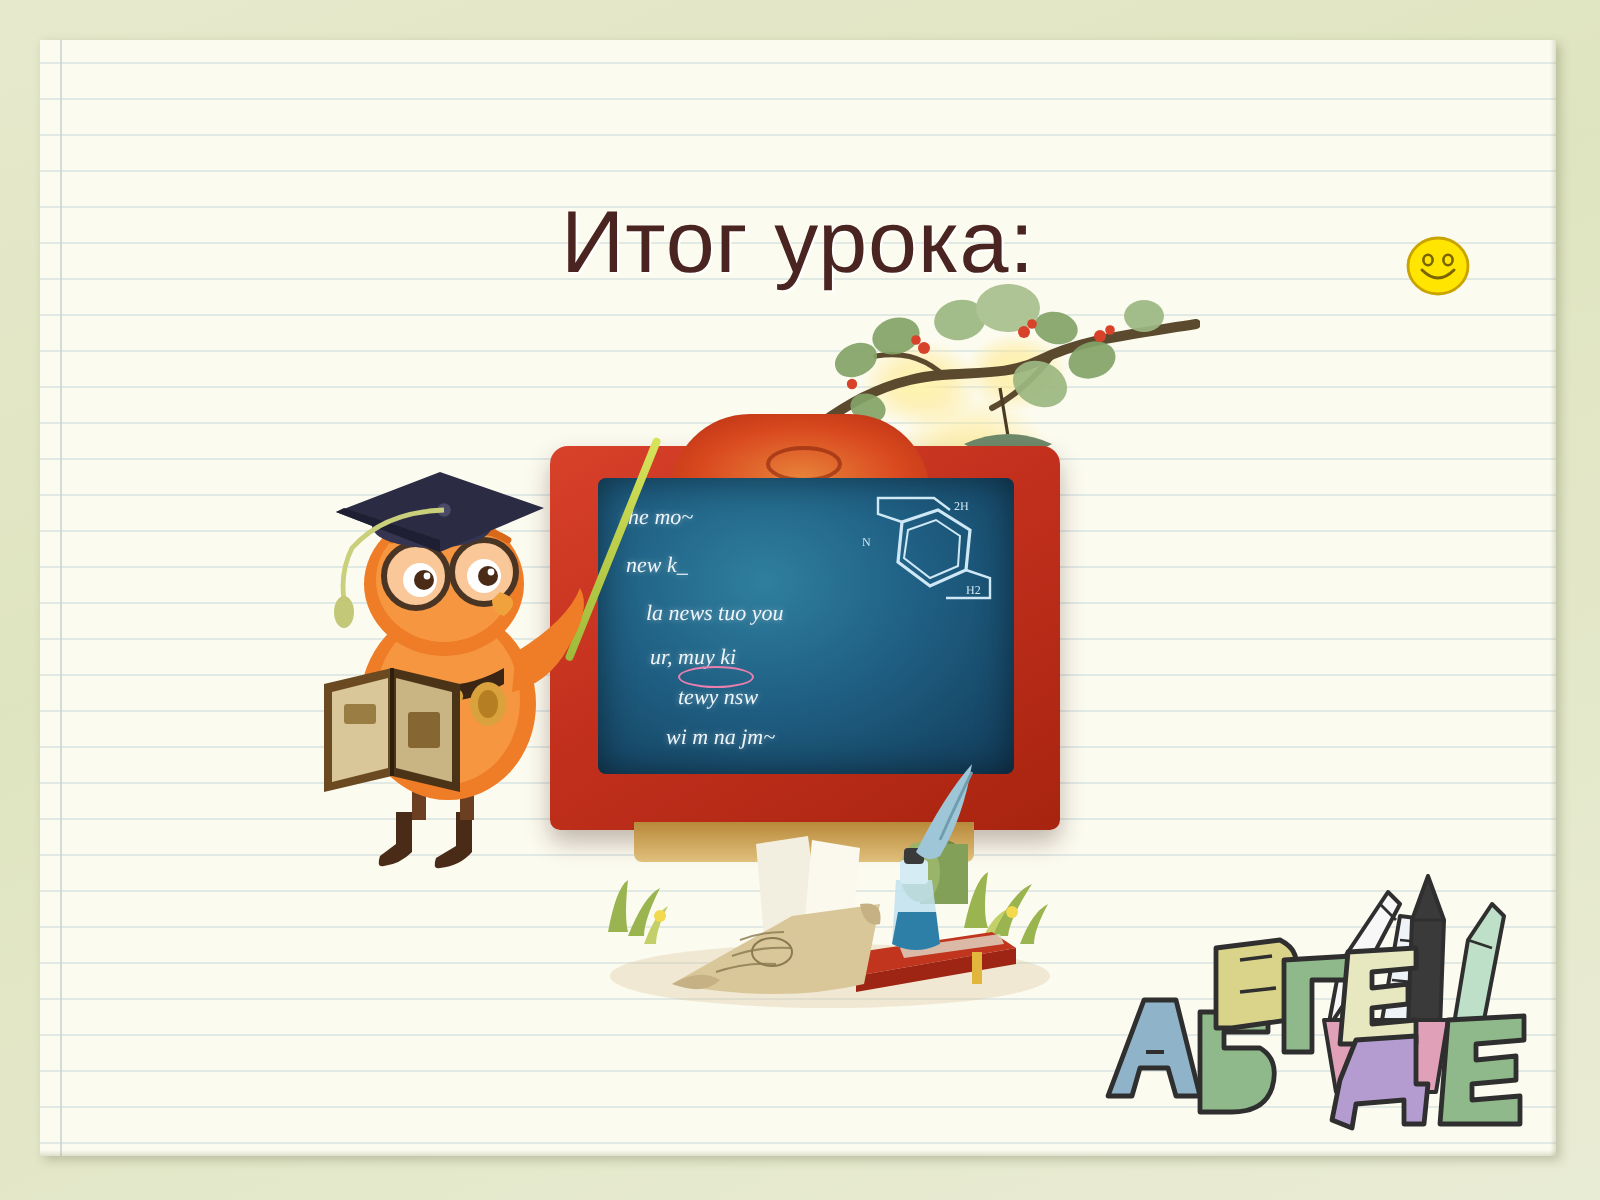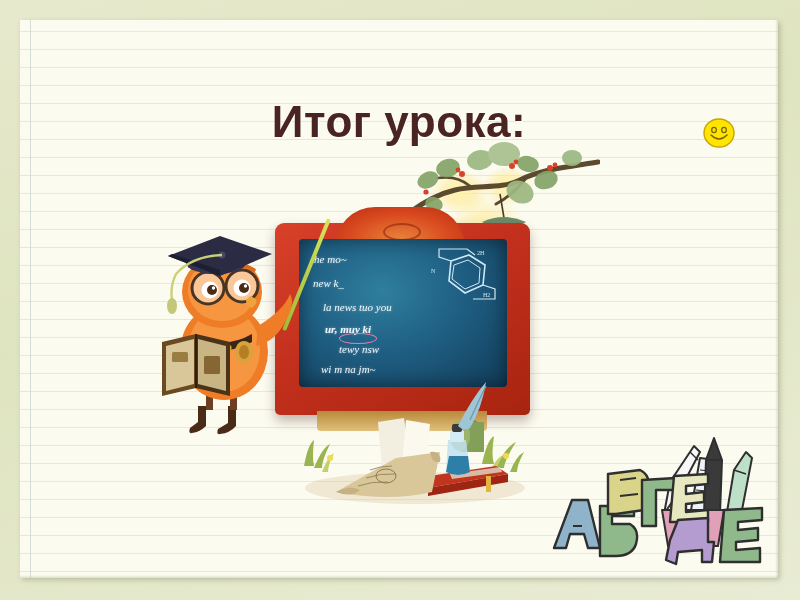--- a/index.html
+++ b/index.html
@@ -39,21 +39,21 @@
     background:linear-gradient(to right,rgba(255,255,255,0),rgba(150,158,120,.30));
   }
   #page-edge-b{
     position:absolute;left:0;bottom:0;height:3px;width:100%;
     background:linear-gradient(to bottom,rgba(255,255,255,0),rgba(150,158,120,.30));
   }
   
   #title{
     position:absolute;left:0;top:77px;width:758px;
     text-align:center;
-    font-size:44px;font-weight:bold;letter-spacing:.5px;
+    font-size:44px;font-weight:normal;letter-spacing:.5px;
     color:#4a2421;
     text-shadow:1px 1px 0 rgba(255,255,255,.9);
     white-space:nowrap;
   }
   
   #smiley{position:absolute;left:703px;top:118px;width:32px;height:30px;}
   
   #scene{position:absolute;left:150px;top:130px;width:470px;height:380px;}
   .abs{position:absolute;}
   
@@ -182,23 +182,23 @@
     </svg>
 
     <div id="board" class="abs">
       <div id="board-frame"></div>
       <div id="board-crest"></div>
       <div id="board-surface">
 
         <div class="chalk" style="left:12px;top:14px;">the mo~</div>
         <div class="chalk" style="left:14px;top:38px;font-style:italic;">new  k_</div>
         <div class="chalk" style="left:24px;top:62px;">la  news tuo you</div>
-        <div class="chalk" style="left:26px;top:84px;font-weight:bold;">ur, muy ki</div>
+        <div class="chalk" style="left:26px;top:84px;">ur, muy ki</div>
         <div class="chalk" style="left:40px;top:104px;">tewy nsw</div>
-        <div class="chalk" style="left:22px;top:124px;">wi m na jm~</div>
+        <div class="chalk" style="left:34px;top:124px;">wi m na jm~</div>
 
         <svg style="position:absolute;left:118px;top:8px;width:86px;height:62px;" viewBox="0 0 86 62">
           <polygon points="34,14 52,8 68,18 66,38 48,46 32,34" fill="none" stroke="#cfe8f5" stroke-width="1.6"></polygon>
           <polygon points="37,18 51,13 63,21 62,36 48,42 35,32" fill="none" stroke="#cfe8f5" stroke-width="1"></polygon>
           <path d="M34 14 L22 10 L22 2 L50 2 L58 8" fill="none" stroke="#cfe8f5" stroke-width="1.2"></path>
           <path d="M66 38 L78 42 L78 52 L56 52" fill="none" stroke="#cfe8f5" stroke-width="1.2"></path>
           <text x="60" y="8" fill="#cfe8f5" font-size="6" font-family="Liberation Serif, serif">2H</text>
           <text x="66" y="50" fill="#cfe8f5" font-size="6" font-family="Liberation Serif, serif">H2</text>
           <text x="14" y="26" fill="#cfe8f5" font-size="6" font-family="Liberation Serif, serif">N</text>
         </svg>

